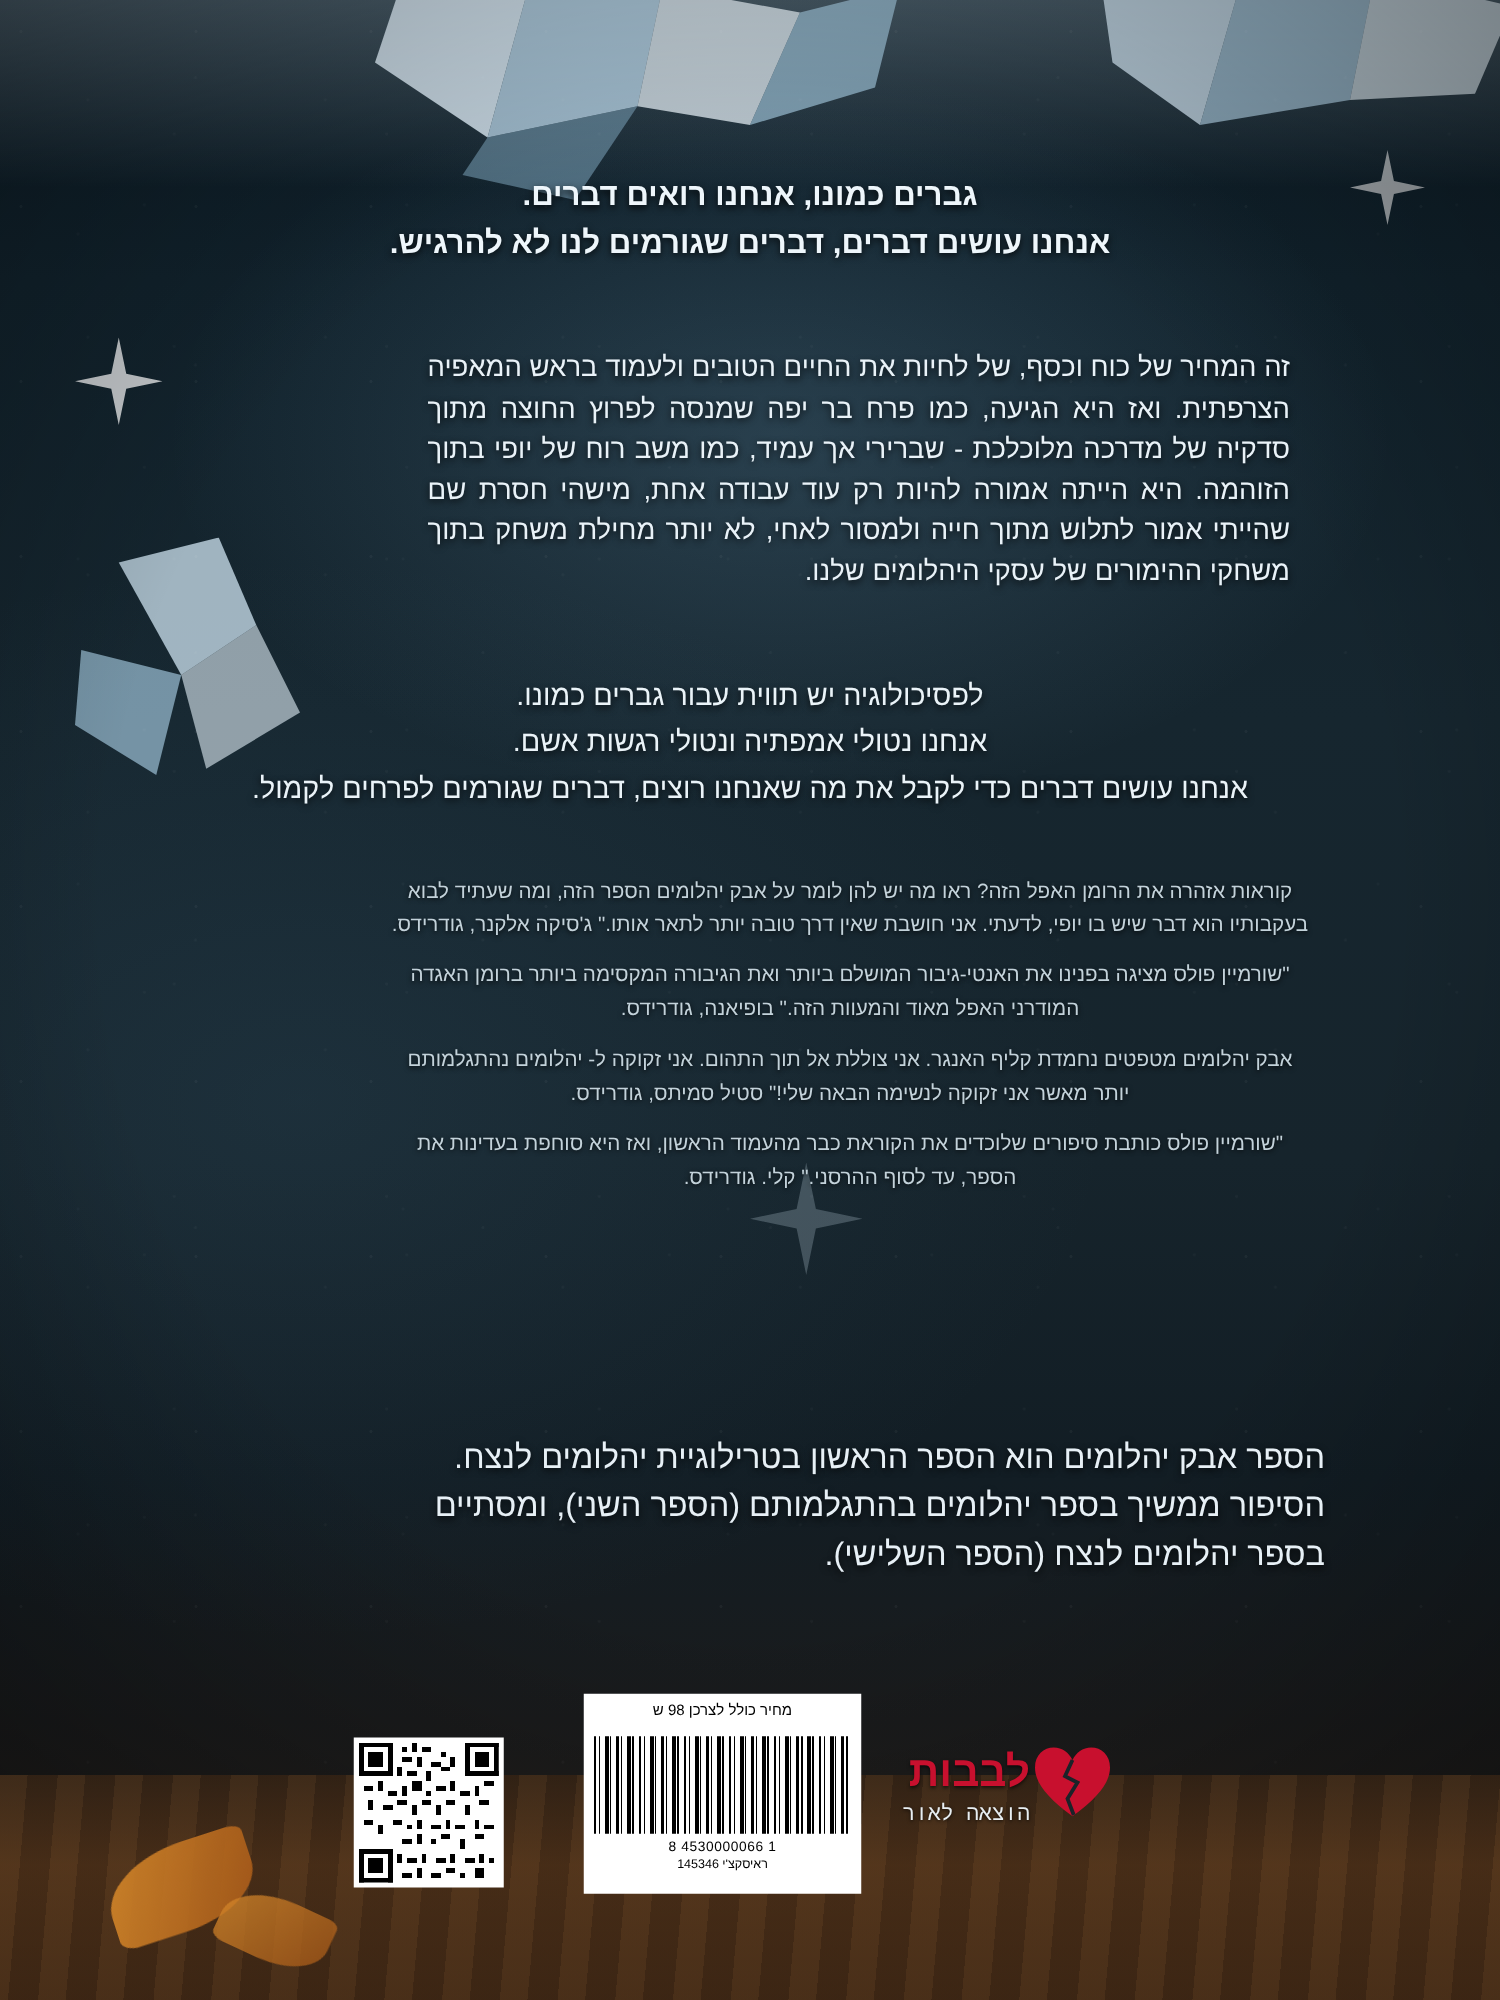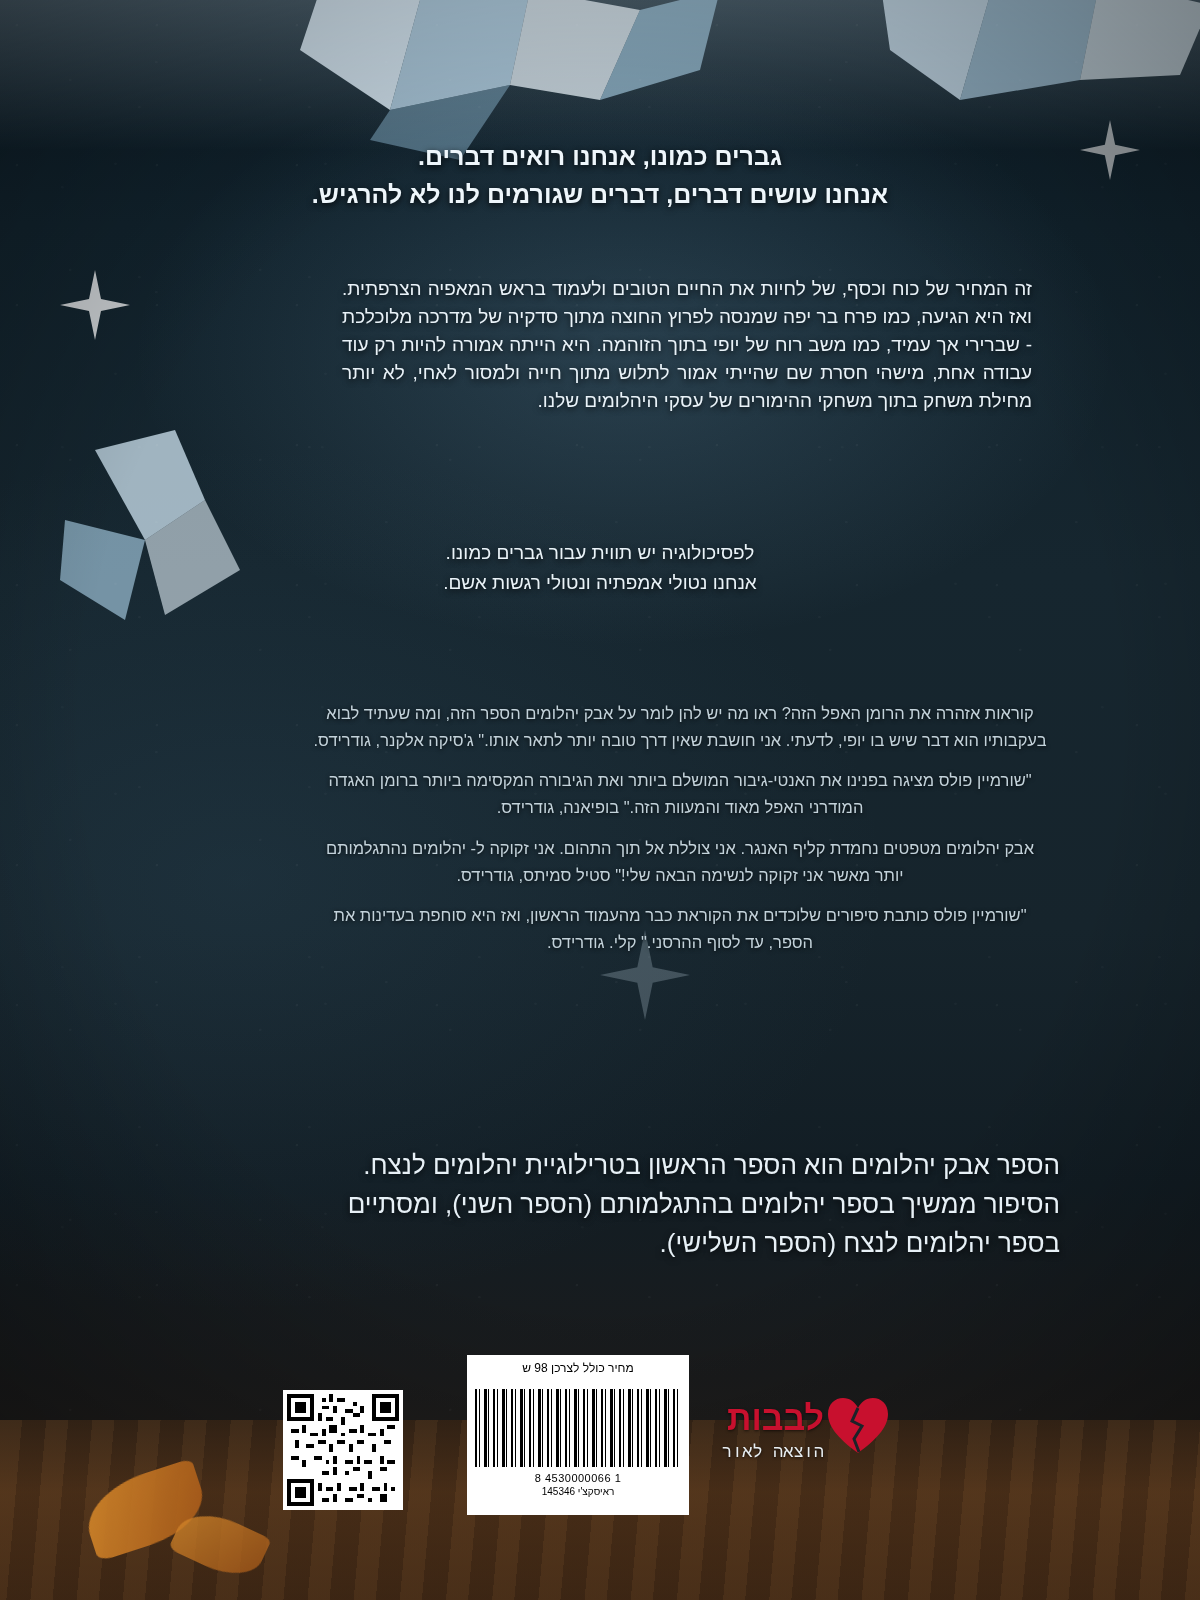--- a/index.html
+++ b/index.html
@@ -67,28 +67,28 @@
     position:absolute;top:138px;right:0;left:0;
     text-align:center;
     color:#eef6fb;
     font-size:25px;line-height:1.5;
     font-weight:bold;
     text-shadow:0 2px 6px rgba(0,0,0,.85);
     padding:0 120px;
   }
   .para-main{
     position:absolute;top:256px;right:168px;width:690px;
-    color:#e9f2f8;font-size:19px;line-height:1.48;
+    color:#e9f2f8;font-size:22px;line-height:1.48;
     text-align:justify;text-align-last:right;
     text-shadow:0 2px 6px rgba(0,0,0,.8);
   }
   .para-mid{
     position:absolute;top:538px;right:0;left:0;
     text-align:center;
-    color:#eaf3f8;font-size:19px;line-height:1.6;
+    color:#eaf3f8;font-size:23px;line-height:1.6;
     text-shadow:0 2px 6px rgba(0,0,0,.8);
     padding:0 90px;
   }
   .quotes{
     position:absolute;top:700px;right:150px;width:740px;
     color:#c3d2da;font-size:16.5px;line-height:1.62;
     text-align:center;
     text-shadow:0 1px 4px rgba(0,0,0,.8);
   }
   .quote{margin:0 0 14px 0;}
@@ -185,20 +185,21 @@
     <div class="tagline">
       <div>גברים כמונו, אנחנו רואים דברים.</div>
       <div>אנחנו עושים דברים, דברים שגורמים לנו לא להרגיש.</div>
     </div>
 
     <p class="para-main">זה המחיר של כוח וכסף, של לחיות את החיים הטובים ולעמוד בראש המאפיה הצרפתית. ואז היא הגיעה, כמו פרח בר יפה שמנסה לפרוץ החוצה מתוך סדקיה של מדרכה מלוכלכת - שברירי אך עמיד, כמו משב רוח של יופי בתוך הזוהמה. היא הייתה אמורה להיות רק עוד עבודה אחת, מישהי חסרת שם שהייתי אמור לתלוש מתוך חייה ולמסור לאחי, לא יותר מחילת משחק בתוך משחקי ההימורים של עסקי היהלומים שלנו.</p>
 
     <div class="para-mid">
       <div>לפסיכולוגיה יש תווית עבור גברים כמונו.</div>
       <div>אנחנו נטולי אמפתיה ונטולי רגשות אשם.</div>
+      <div>אנחנו עושים דברים כדי לקבל את מה שאנחנו רוצים, דברים שגורמים לפרחים לקמול.</div>
     </div>
 
     <div class="quotes">
       <p class="quote">קוראות אזהרה את הרומן האפל הזה? ראו מה יש להן לומר על אבק יהלומים הספר הזה, ומה שעתיד לבוא בעקבותיו הוא דבר שיש בו יופי, לדעתי. אני חושבת שאין דרך טובה יותר לתאר אותו." ג'סיקה אלקנר, גודרידס.</p>
       <p class="quote">"שורמיין פולס מציגה בפנינו את האנטי-גיבור המושלם ביותר ואת הגיבורה המקסימה ביותר ברומן האגדה המודרני האפל מאוד והמעוות הזה." בופיאנה, גודרידס.</p>
       <p class="quote">אבק יהלומים מטפטים נחמדת קליף האנגר. אני צוללת אל תוך התהום. אני זקוקה ל- יהלומים נהתגלמותם יותר מאשר אני זקוקה לנשימה הבאה שלי!" סטיל סמיתס, גודרידס.</p>
       <p class="quote">"שורמיין פולס כותבת סיפורים שלוכדים את הקוראת כבר מהעמוד הראשון, ואז היא סוחפת בעדינות את הספר, עד לסוף ההרסני." קלי. גודרידס.</p>
     </div>
 
     <p class="series-note">הספר אבק יהלומים הוא הספר הראשון בטרילוגיית יהלומים לנצח. הסיפור ממשיך בספר יהלומים בהתגלמותם (הספר השני), ומסתיים בספר יהלומים לנצח (הספר השלישי).</p>

